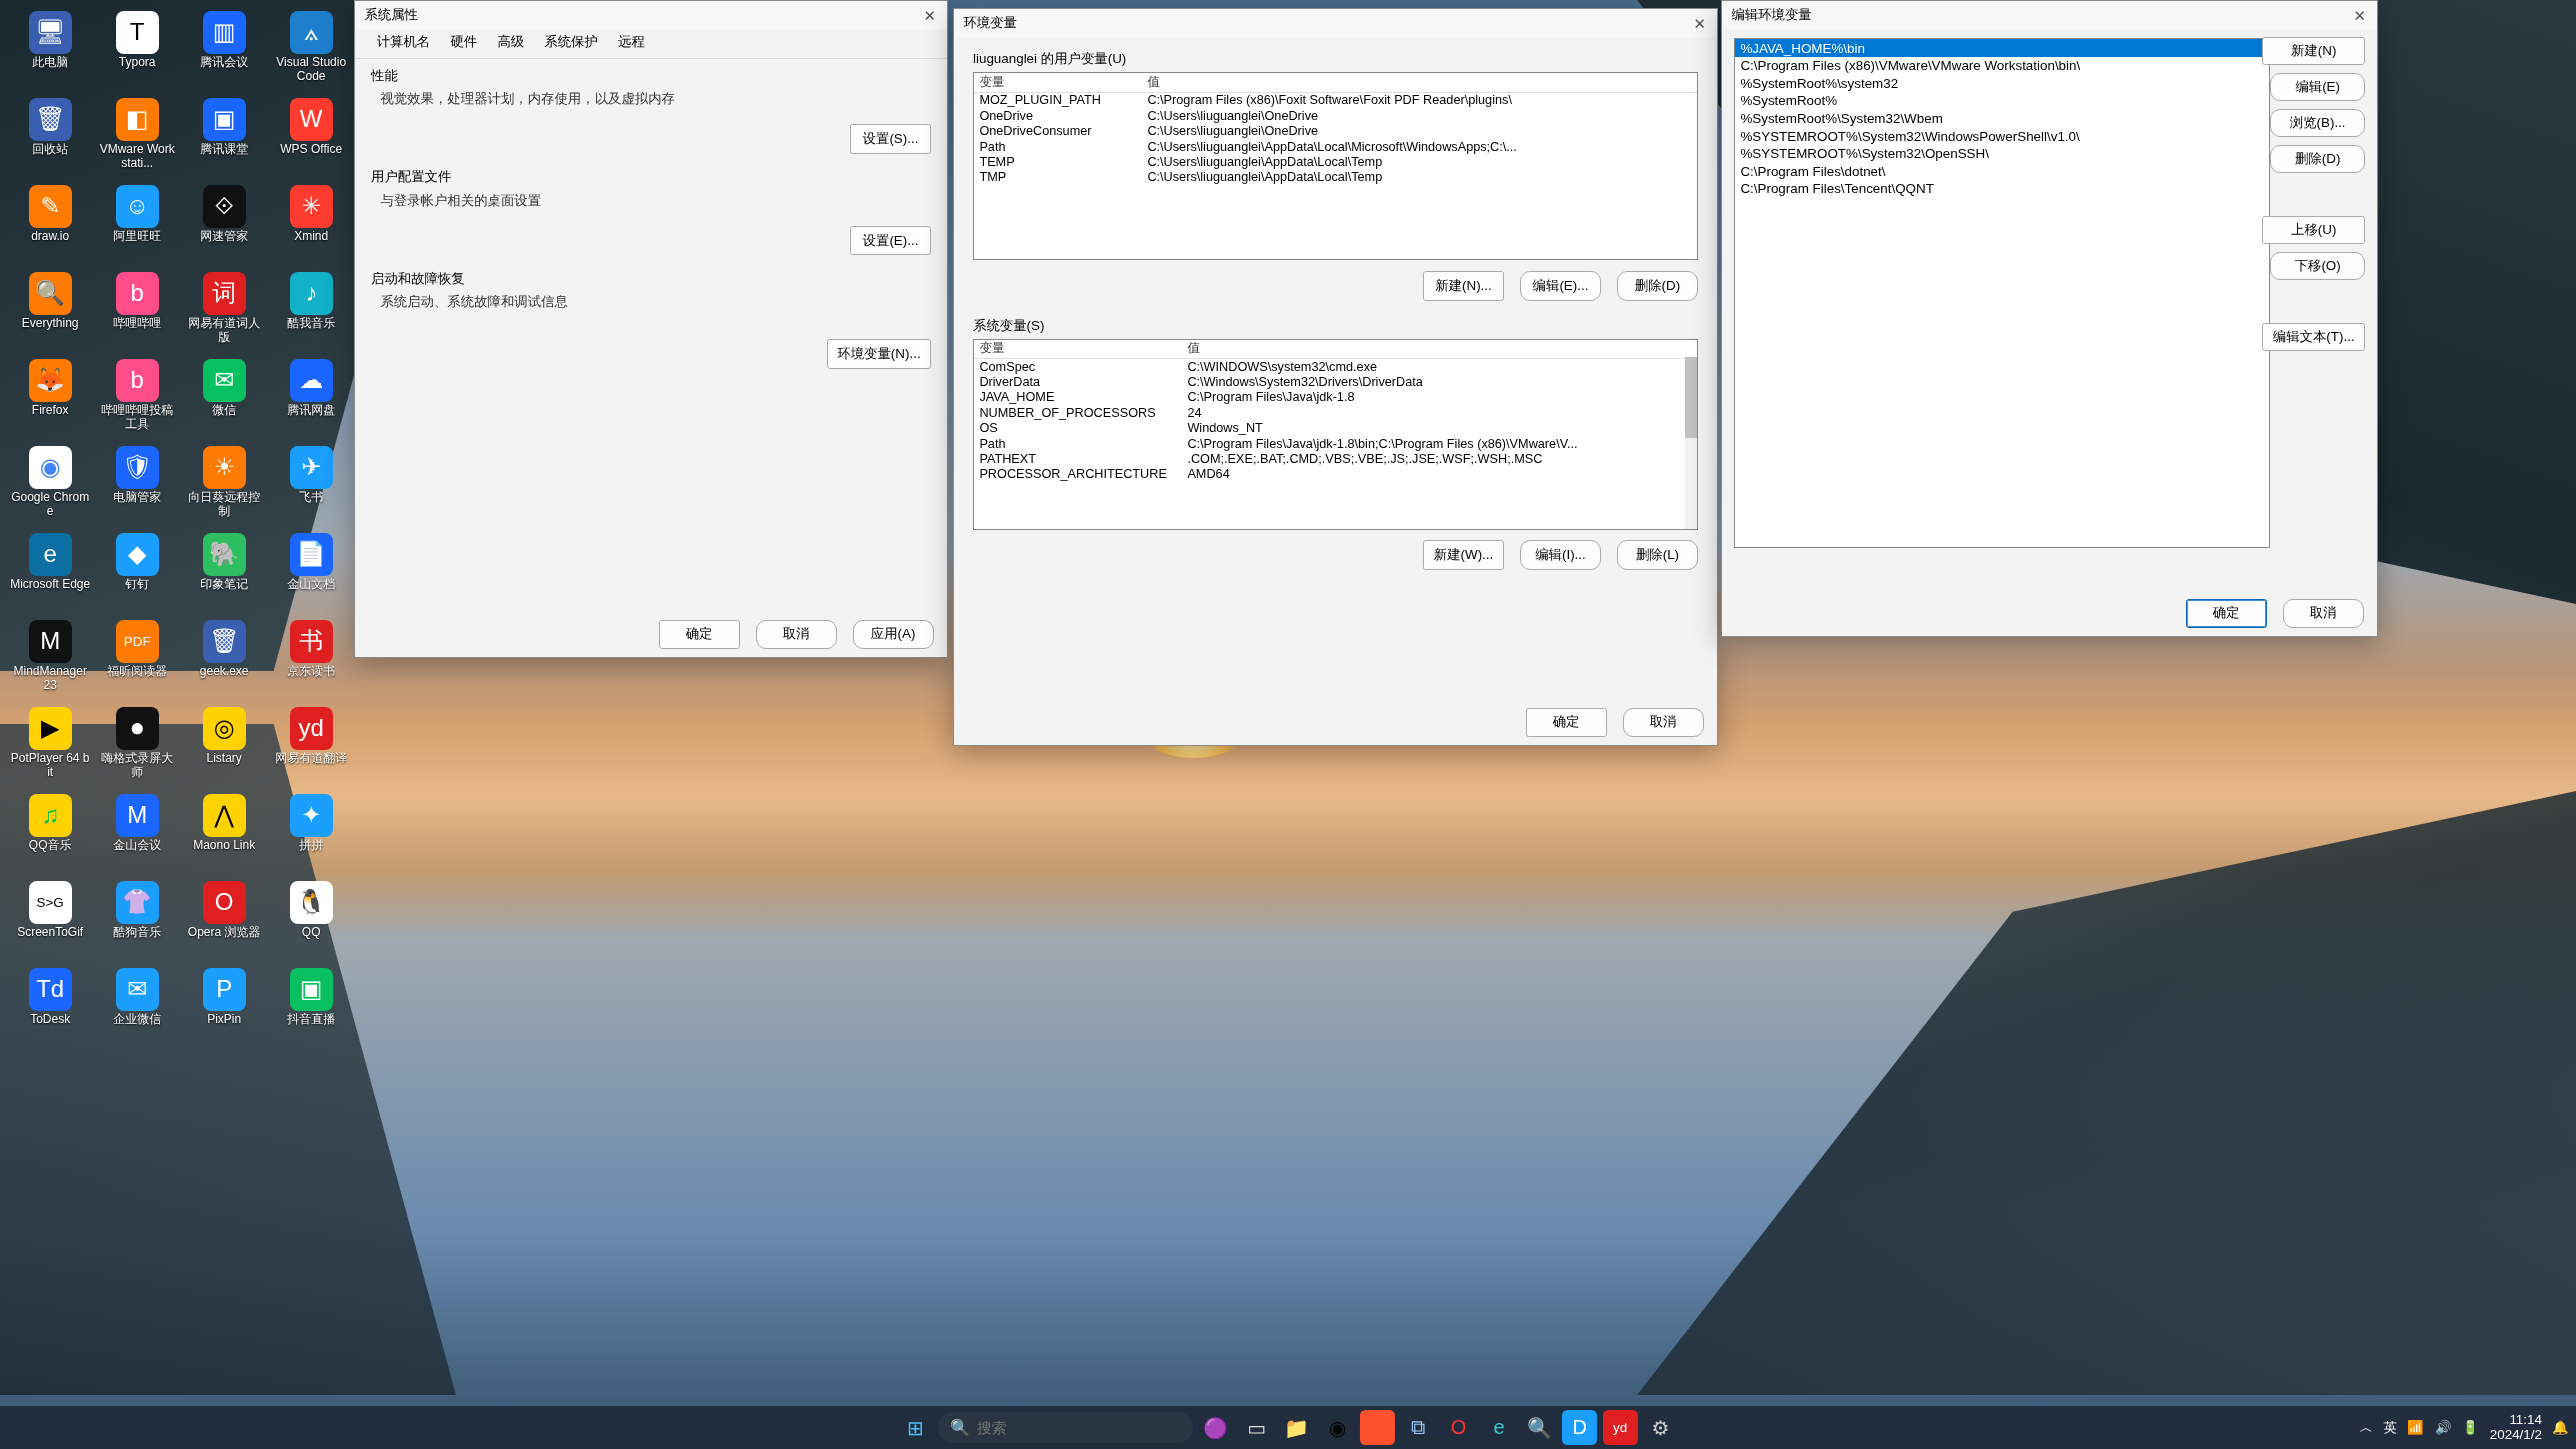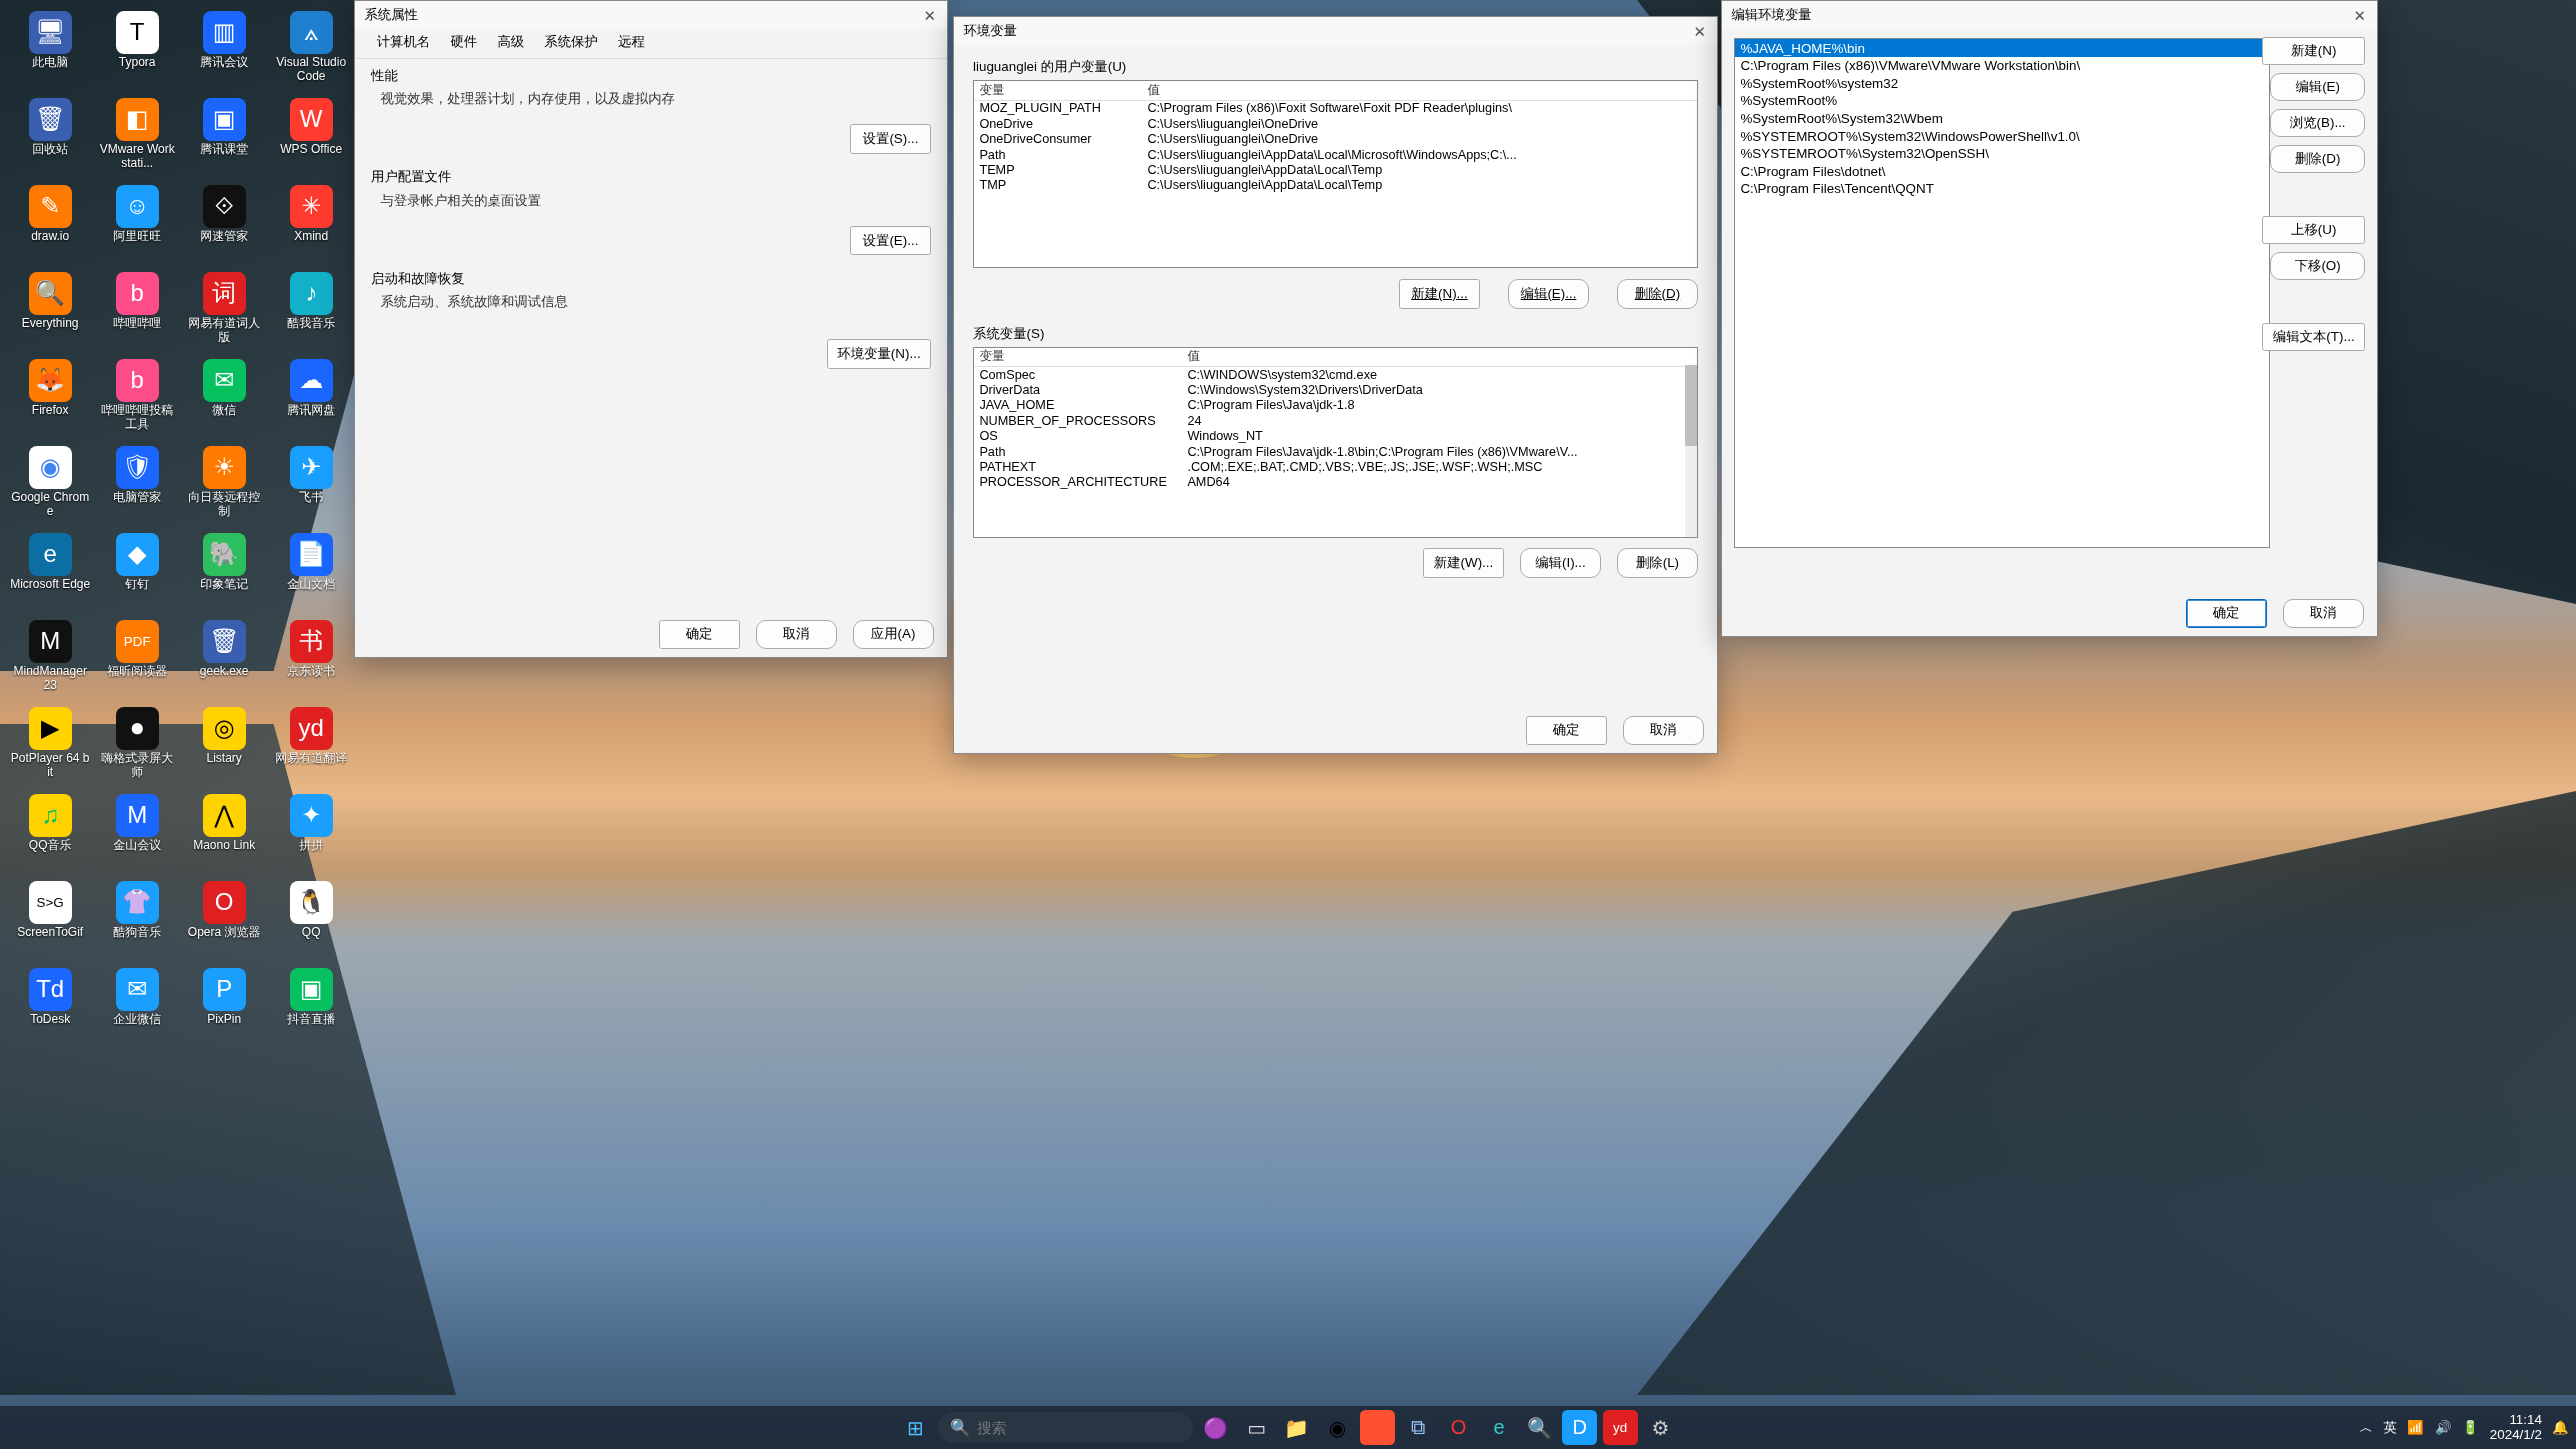--- a/index.html
+++ b/index.html
@@ -302,21 +302,21 @@
   <div class="btnrow" style="margin-top:12px;">
       <button class="btn">环境变量(N)...</button>
     </div>
   <div class="bottom-btns">
     <button class="btn">确定</button>
     <button class="btn">取消</button>
     <button class="btn">应用(A)</button>
   </div>
 </div>
 
-<div class="win" style="left:953px; top:16px; width:765px; height:738px;">
+<div class="win" style="left:953px; top:8px; width:765px; height:738px;">
   <div class="titlebar">
     <span>环境变量</span>
     <span class="close">✕</span>
   </div>
   <div style="padding:13.4px 19px 0;">
     <div style="font-size:13.4px; margin-bottom:4px;">liuguanglei 的用户变量(U)</div>
     <div class="listbox" style="height:188px; position:relative;">
       <div class="listhead">
           <span class="col1">变量</span>
           <span class="col2">值</span>
@@ -341,21 +341,21 @@
           <div class="listrow">
             <span class="col1">TEMP</span>
             <span class="col2">C:\Users\liuguanglei\AppData\Local\Temp</span>
           </div>
           <div class="listrow">
             <span class="col1">TMP</span>
             <span class="col2">C:\Users\liuguanglei\AppData\Local\Temp</span>
           </div>
         </div>
     </div>
-    <div class="btnrow" style="padding:6.7px 0 0; gap:20px;text-decoration:underline;">
+    <div class="btnrow" style="padding:6.7px 0 0; gap:8px;">
       <button class="btn">新建(N)...</button>
       <button class="btn">编辑(E)...</button>
       <button class="btn">删除(D)</button>
     </div>
 
     <div style="font-size:13.4px; margin:16px 0 4px;">系统变量(S)</div>
     <div class="listbox" style="height:191px; position:relative;">
       <div class="listhead">
           <span class="col1" style="flex:0 0 208px">变量</span>
           <span class="col2">值</span>

